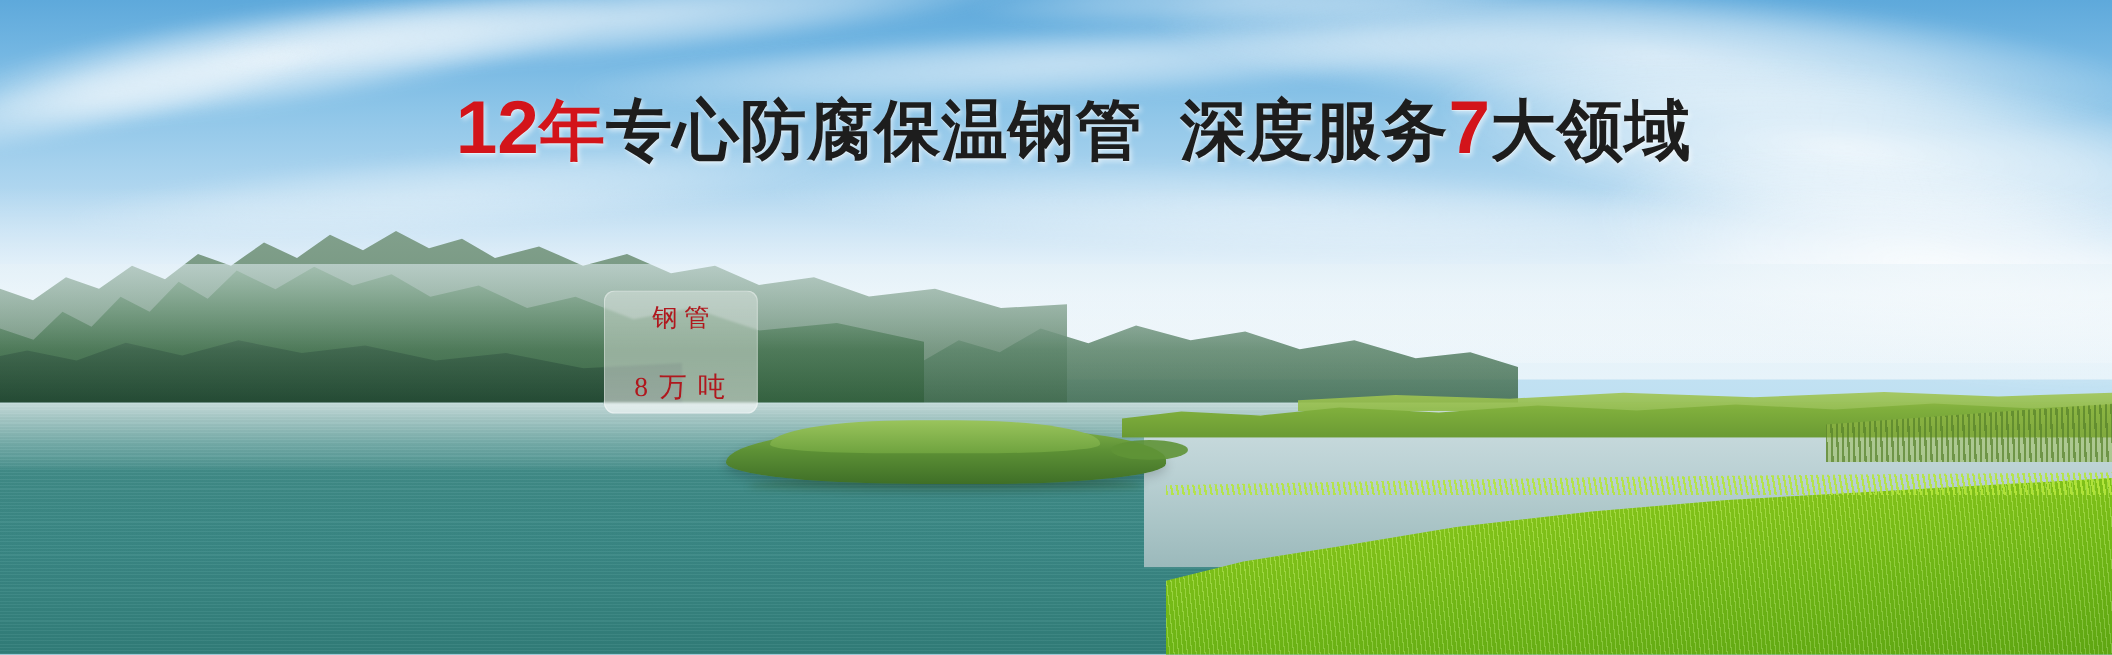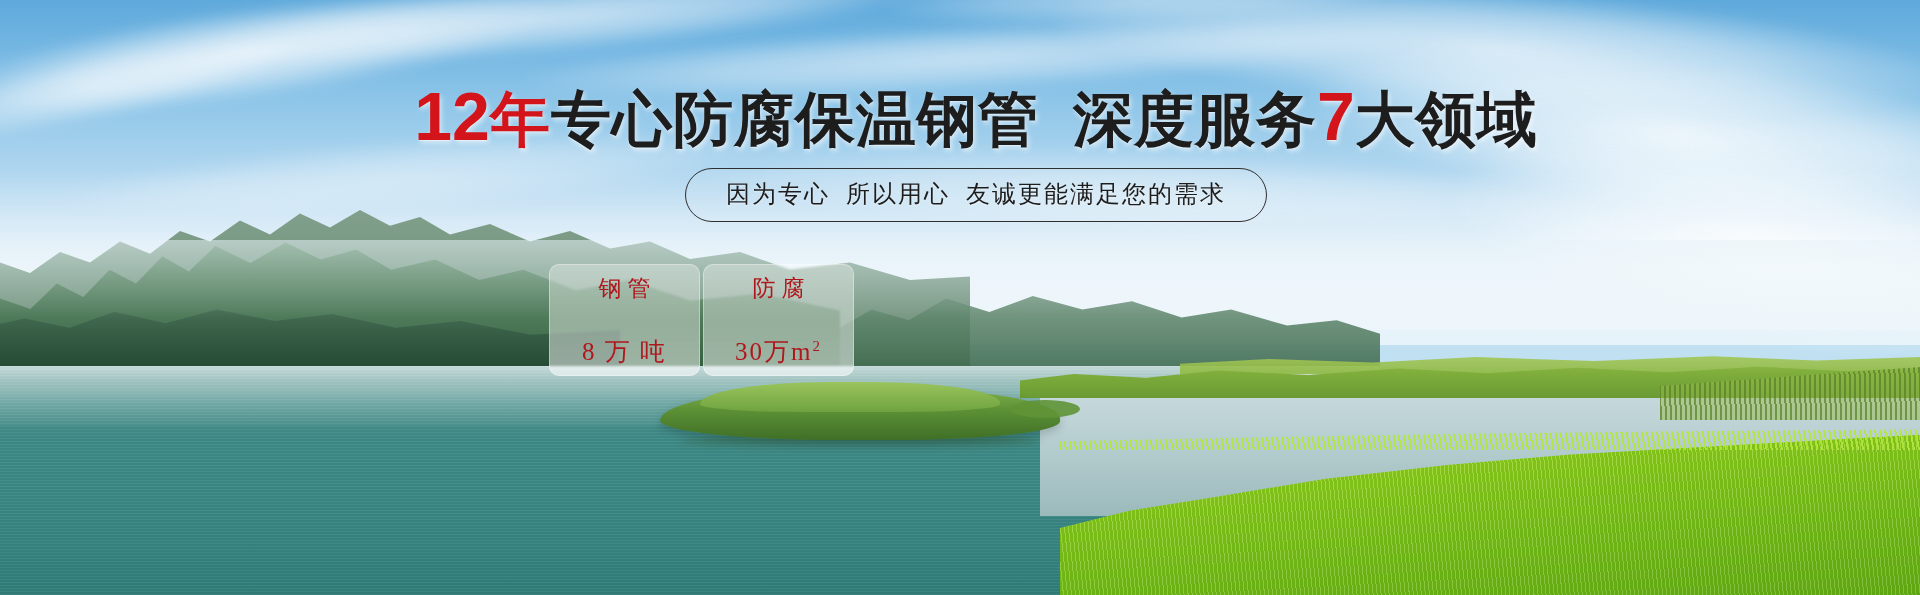--- a/index.html
+++ b/index.html
@@ -239,21 +239,21 @@
   }
   .subpill .sp { display:inline-block; width:16px; }
 
   
   .cards {
     position:absolute; left:533px; top:264px;
     display:flex;
     gap:3px;
   }
   .card {
-    width:151px;
+    width:140px;
     height:112px;
     background:linear-gradient(180deg, rgba(255,255,255,.30) 0%, rgba(255,255,255,.42) 55%, rgba(255,255,255,.55) 100%);
     border-radius:10px;
     display:flex;
     flex-direction:column;
     align-items:center;
     justify-content:center;
     gap:12px;
     backdrop-filter:blur(1px);
     box-shadow:inset 0 0 0 1px rgba(255,255,255,.35);
@@ -318,33 +318,26 @@
   <div class="grass"></div>
   <div class="grass-tex"></div>
   <div class="grass-edge"></div>
 
   <div class="content">
 
     <div class="headline">
       <span class="num">12</span><span class="red">年</span><span>专心防腐保温钢管</span><span class="gap"></span><span>深度服务</span><span class="num">7</span><span>大领域</span>
     </div>
 
-    <div class="subpill">
-      <span>因为专心</span><span class="sp"></span><span>所以用心</span><span class="sp"></span><span>友诚更能满足您的需求</span>
-    </div>
 
     <div class="cards">
 
       <div class="card">
         <div class="cl">钢管</div>
         <div class="cv"><span>8 万 吨</span></div>
       </div>
 
-      <div class="card">
-        <div class="cl">防腐</div>
-        <div class="cv"><span>30万m</span><sup>2</sup></div>
-      </div>
 
 
     </div>
 
   </div>
 </div>
 
 </body></html>

